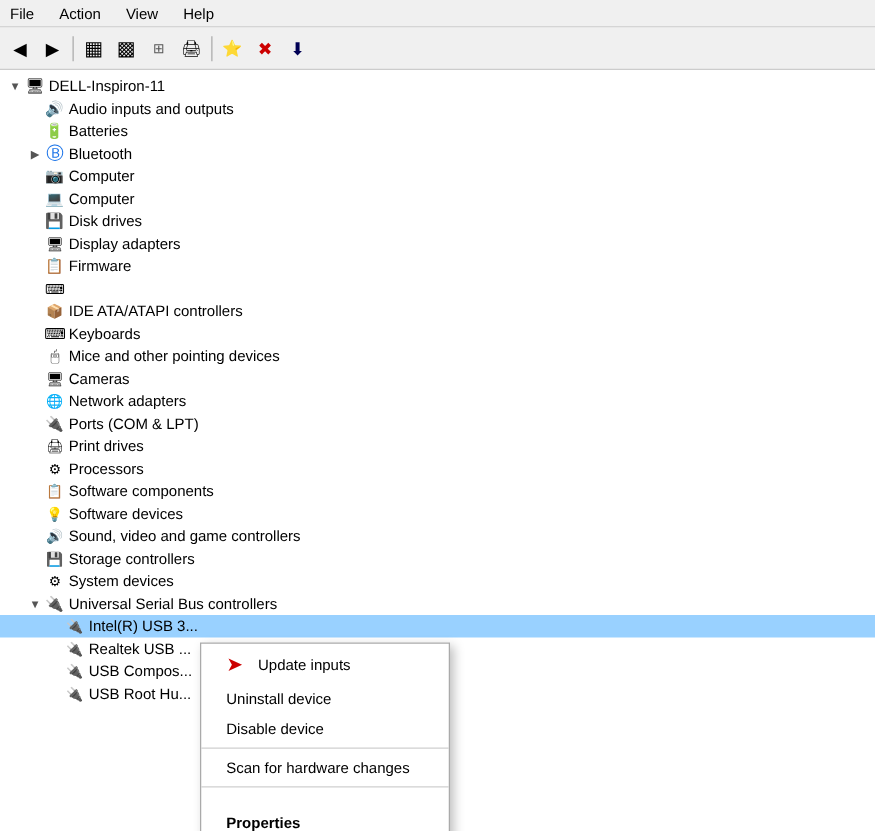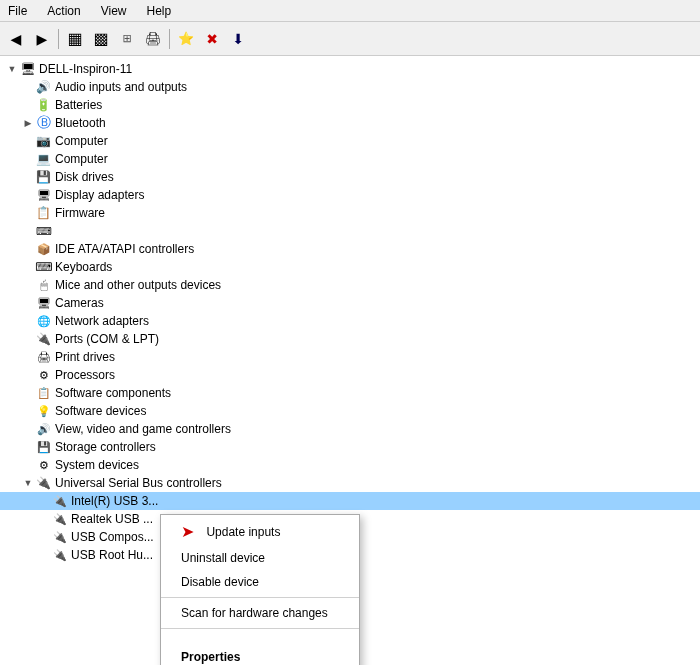--- a/index.html
+++ b/index.html
@@ -250,21 +250,21 @@
       <span class="tree-indent" style="width:20px;"></span>
       <span class="expand-btn spacer">▶</span>
       <span class="tree-icon">⌨</span>
       <span class="tree-label">Keyboards</span>
     </div>
 
     <div class="tree-item">
       <span class="tree-indent" style="width:20px;"></span>
       <span class="expand-btn spacer">▶</span>
       <span class="tree-icon">🖱</span>
-      <span class="tree-label">Mice and other outputs devices</span>
+      <span class="tree-label">Mice and other pointing devices</span>
     </div>
 
     <div class="tree-item">
       <span class="tree-indent" style="width:20px;"></span>
       <span class="expand-btn spacer">▶</span>
       <span class="tree-icon" style="font-size:11px;">🖥</span>
       <span class="tree-label">Cameras</span>
     </div>
 
     <div class="tree-item">
@@ -306,21 +306,21 @@
       <span class="tree-indent" style="width:20px;"></span>
       <span class="expand-btn spacer">▶</span>
       <span class="tree-icon" style="font-size:11px;">💡</span>
       <span class="tree-label">Software devices</span>
     </div>
 
     <div class="tree-item">
       <span class="tree-indent" style="width:20px;"></span>
       <span class="expand-btn spacer">▶</span>
       <span class="tree-icon" style="font-size:11px;">🔊</span>
-      <span class="tree-label">View, video and game controllers</span>
+      <span class="tree-label">Sound, video and game controllers</span>
     </div>
 
     <div class="tree-item">
       <span class="tree-indent" style="width:20px;"></span>
       <span class="expand-btn spacer">▶</span>
       <span class="tree-icon" style="font-size:11px;">💾</span>
       <span class="tree-label">Storage controllers</span>
     </div>
 
     <div class="tree-item">

